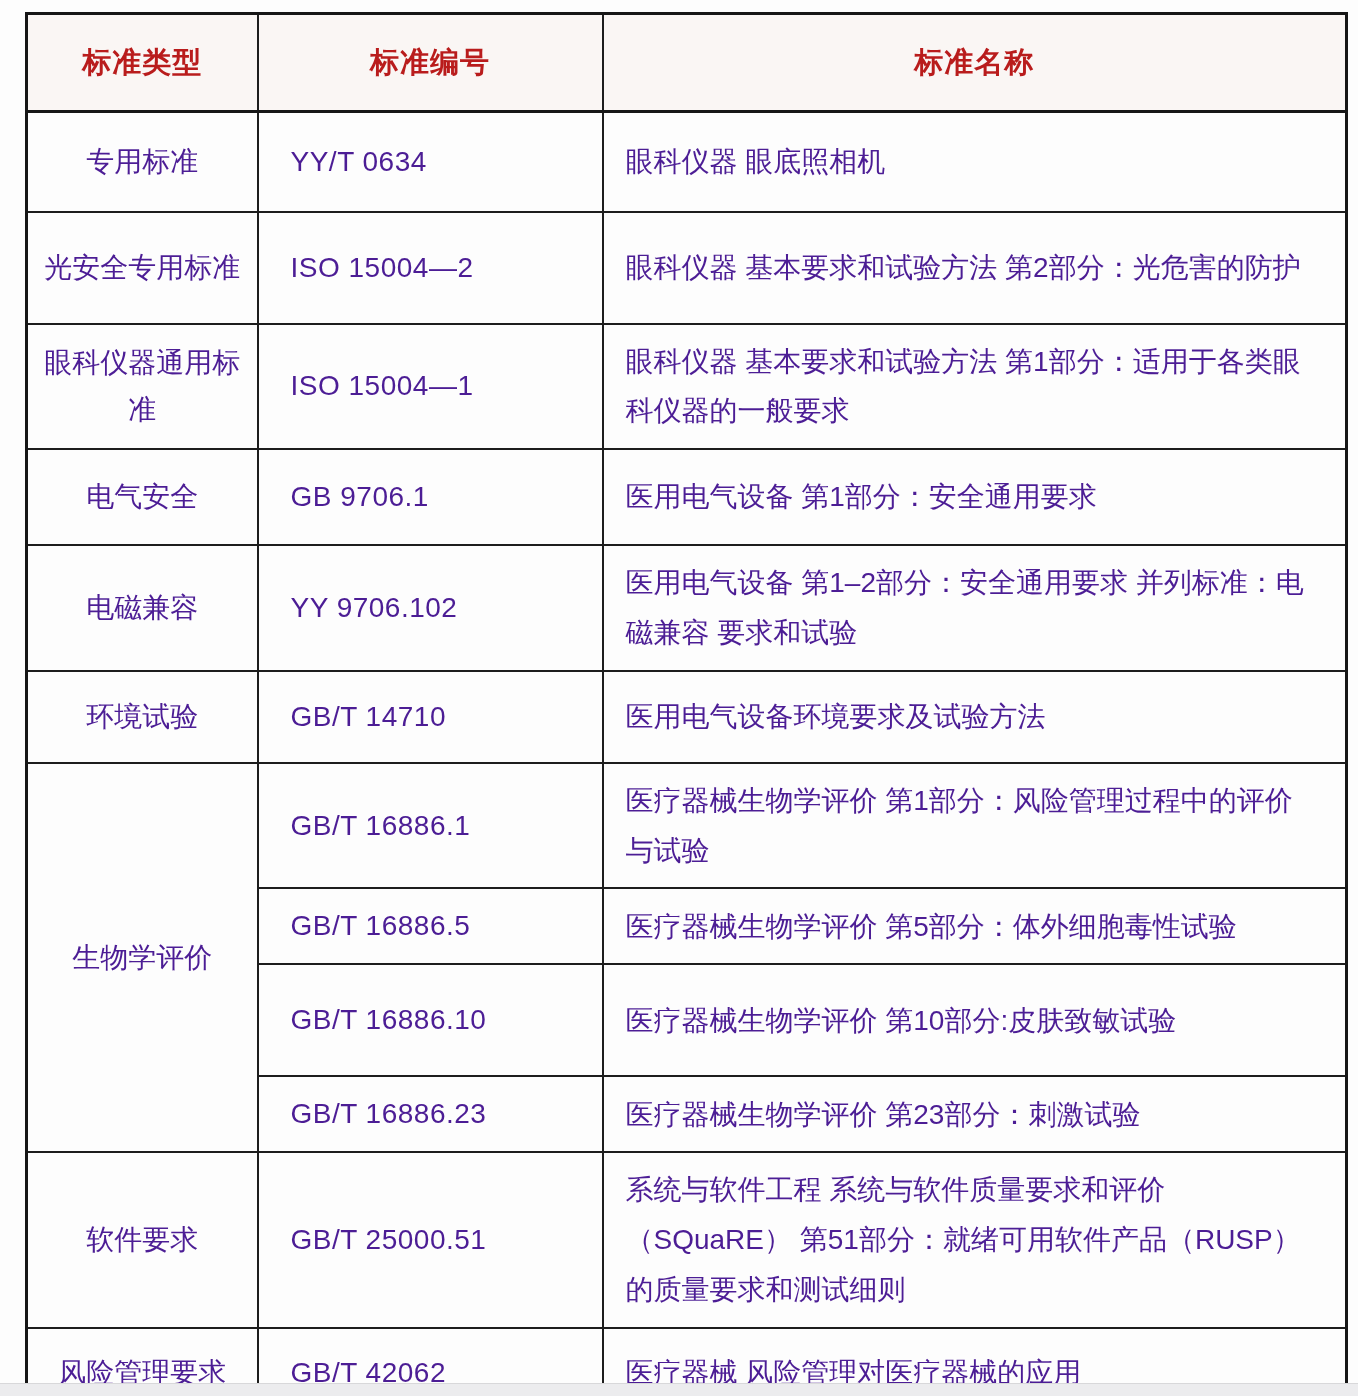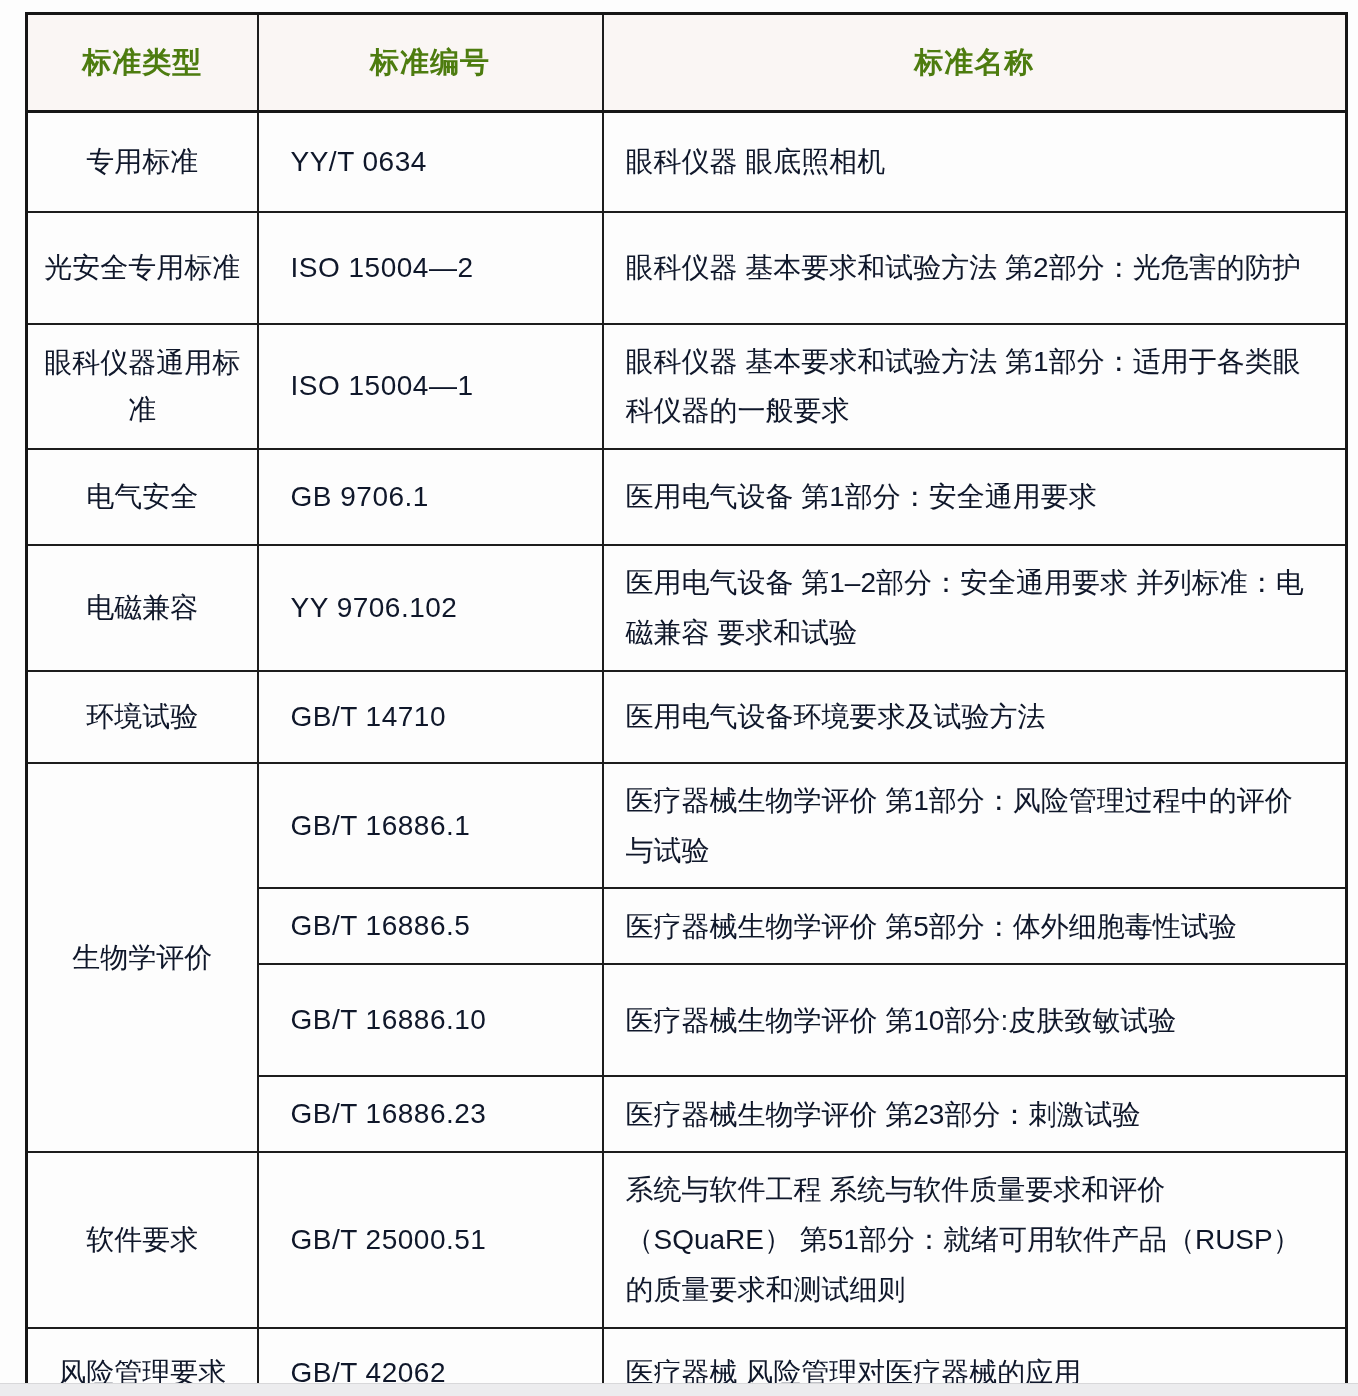--- a/index.html
+++ b/index.html
@@ -24,29 +24,29 @@
     width: 1320px;
     table-layout: fixed;
     background: #fdfdfd;
     border: 3px solid #161616;
   }
   col.c1 { width: 231px; }
   col.c2 { width: 345px; }
   col.c3 { width: 744px; }
   th, td {
     border: 2px solid #1d1d1d;
-    color: #0f172a;
+    color: #4c1d95;
     font-size: 28px;
     font-weight: 500;
     vertical-align: middle;
     box-sizing: border-box;
   }
   thead th {
     background: #faf6f4;
-    color: #4d7c0f;
+    color: #b91c1c;
     font-weight: 700;
     font-size: 29px;
     text-align: center;
     border-bottom: 3px solid #161616;
     letter-spacing: 1px;
   }
   td.type {
     text-align: center;
     padding: 10px 8px;
     line-height: 1.7;

